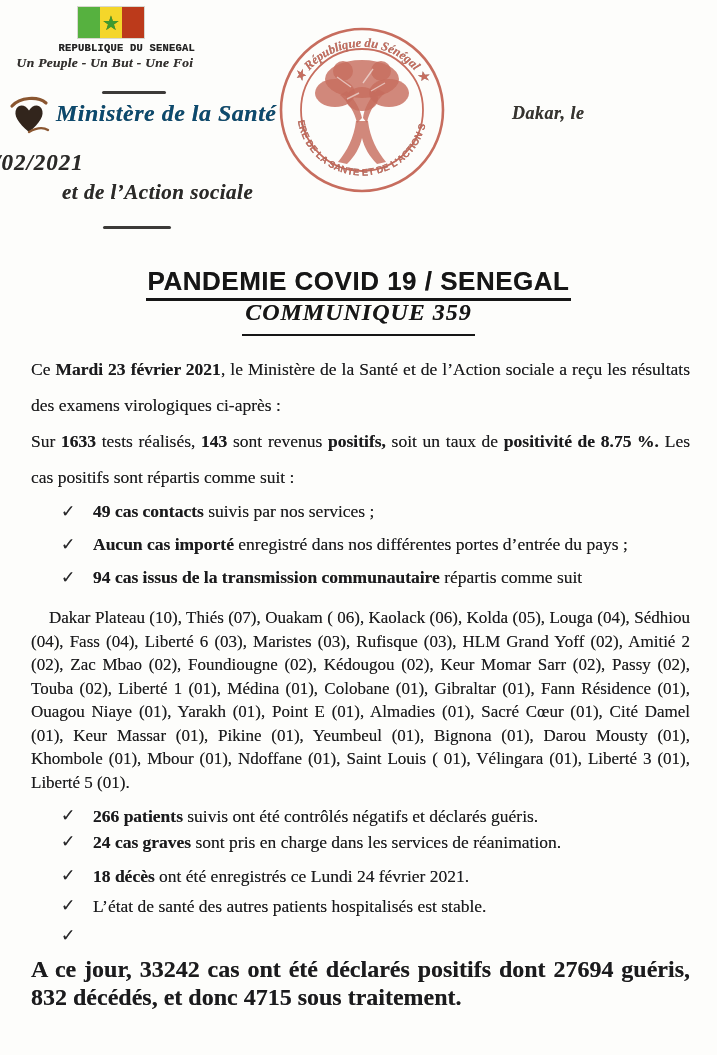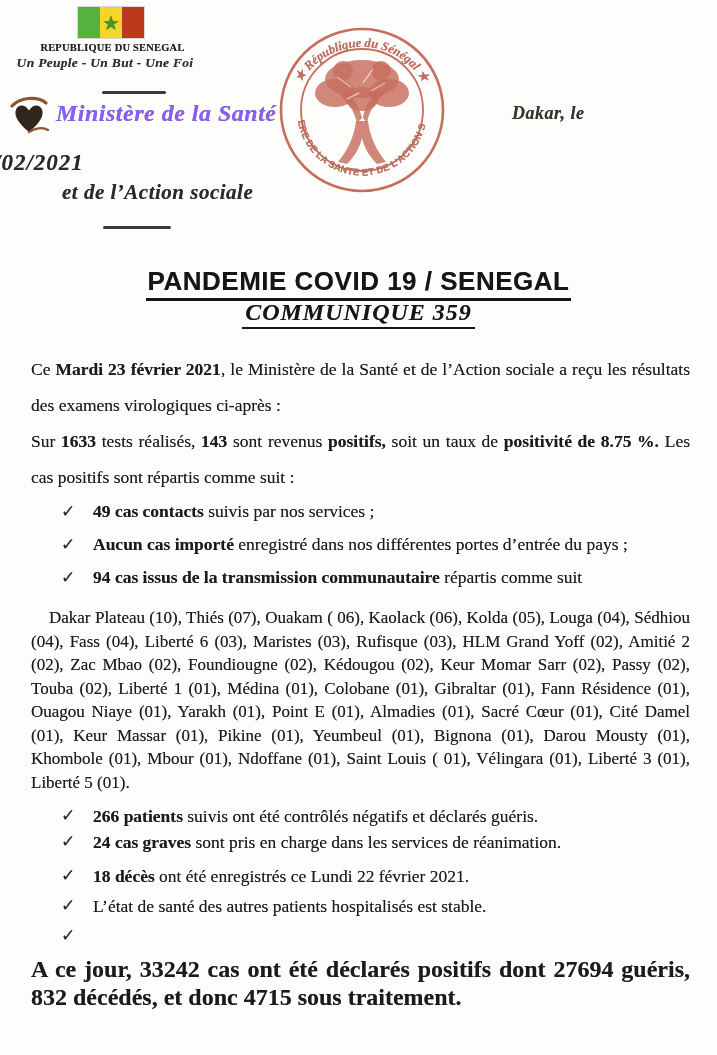--- a/index.html
+++ b/index.html
@@ -11,46 +11,46 @@
   }
   .scan-text { text-shadow:0 0 0.6px rgba(20,20,20,0.55); }
 
   
   .flag { position:absolute; left:77px; top:6px; width:68px; height:33px; display:flex; border:1px solid #d8d8d0; }
   .flag .stripe { flex:1; position:relative; }
   .flag .g { background:#56b13f; }
   .flag .y { background:#f4d62a; display:flex; align-items:center; justify-content:center; }
   .flag .r { background:#bc3a1b; }
   .flag .star { color:#3f9a2f; font-size:20px; line-height:1; }
-  .republic { position:absolute; left:30px; top:42px; width:165px; text-align:center;
-    font-family:Liberation Serif, serif; font-weight:700; font-size:10.5px; letter-spacing:0.2px; color:#222; }
+  .republic { position:absolute; left:30px; top:42px; width:165px; text-align:right;
+    font-family:Liberation Mono, monospace; font-weight:700; font-size:10.5px; letter-spacing:0.2px; color:#222; }
   .motto { position:absolute; left:15px; top:55px; width:180px; text-align:center;
     font-style:italic; font-size:13.5px; font-weight:700; color:#33302e; letter-spacing:0.3px; }
   .rule { position:absolute; background:#3c3a38; height:2.5px; border-radius:2px; }
   .rule-1 { left:102px; top:91px; width:64px; }
   .rule-2 { left:103px; top:226px; width:68px; }
 
   .ministry-line1 { position:absolute; left:56px; top:100px; font-style:italic; font-weight:700;
-    font-size:24px; color:#8b5cf6; letter-spacing:0.5px; }
+    font-size:24px; color:#0c4a6e; letter-spacing:0.5px; }
   .date-frag { position:absolute; left:-6px; top:150px; font-style:italic; font-weight:700;
     font-size:23px; color:#2b2a28; letter-spacing:1px; }
   .ministry-line2 { position:absolute; left:62px; top:180px; font-style:italic; font-weight:700;
     font-size:21px; color:#2b2a28; letter-spacing:0.5px; }
   .dakar { position:absolute; left:512px; top:103px; font-style:italic; font-weight:700;
     font-size:18px; color:#36342f; letter-spacing:0.5px; }
   .heart-logo { position:absolute; left:8px; top:96px; width:42px; height:42px; }
   .stamp { position:absolute; left:277px; top:24px; width:170px; height:172px; opacity:0.88; }
 
   
   .title-wrap { position:absolute; left:0; top:266px; width:717px; text-align:center; }
   .title-main { display:inline-block; font-family:"Liberation Sans", sans-serif; font-weight:700;
     font-size:26px; letter-spacing:0.5px; color:#161616; border-bottom:3px solid #161616; padding:0 2px 1px; }
   .title-sub-wrap { position:absolute; left:0; top:299px; width:717px; text-align:center; }
   .title-sub { display:inline-block; font-weight:700; font-style:italic; font-size:24px;
-    letter-spacing:1px; color:#161616; border-bottom:2.5px solid #161616; padding:0 3px 1px; }
+    letter-spacing:1px; color:#161616; border-bottom:2.5px solid #161616; padding:0 3px 8px; }
 
   
   .body-block { position:absolute; left:31px; top:351px; width:659px; font-size:17.5px; color:#1b1b1d; }
   .body-block p { text-align:justify; }
   .p-spaced { line-height:36px; }
   .b { font-weight:700; }
   ul.checks { list-style:none; }
   .check-item { display:flex; align-items:flex-start; text-align:justify; }
   .checks-1 .check-item { line-height:33px; padding-left:30px; }
   .checks-1 .check { width:32px; flex:0 0 32px; }
@@ -154,21 +154,21 @@
       <li class="check-item">
         <span class="check">✓</span>
         <span class="check-text"><span class="b">266 patients</span><span> suivis ont été contrôlés négatifs et déclarés guéris.</span></span>
       </li>
       <li class="check-item">
         <span class="check">✓</span>
         <span class="check-text"><span class="b">24 cas graves</span><span> sont pris en charge dans les services de réanimation.</span></span>
       </li>
       <li class="check-item gap-top-8">
         <span class="check">✓</span>
-        <span class="check-text"><span class="b">18 décès</span><span> ont été enregistrés ce Lundi 22 février 2021.</span></span>
+        <span class="check-text"><span class="b">18 décès</span><span> ont été enregistrés ce Lundi 24 février 2021.</span></span>
       </li>
       <li class="check-item gap-top-4">
         <span class="check">✓</span>
         <span class="check-text"><span>L’état de santé des autres patients hospitalisés est stable.</span></span>
       </li>
       <li class="check-item gap-top-4">
         <span class="check">✓</span>
         <span class="check-text"></span>
       </li>
     </ul>

